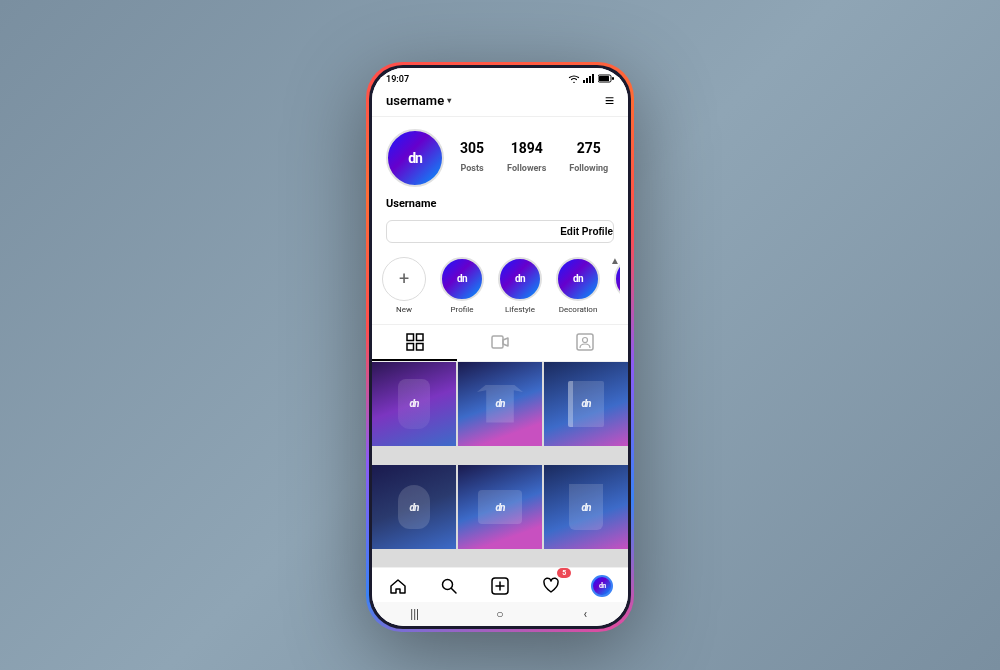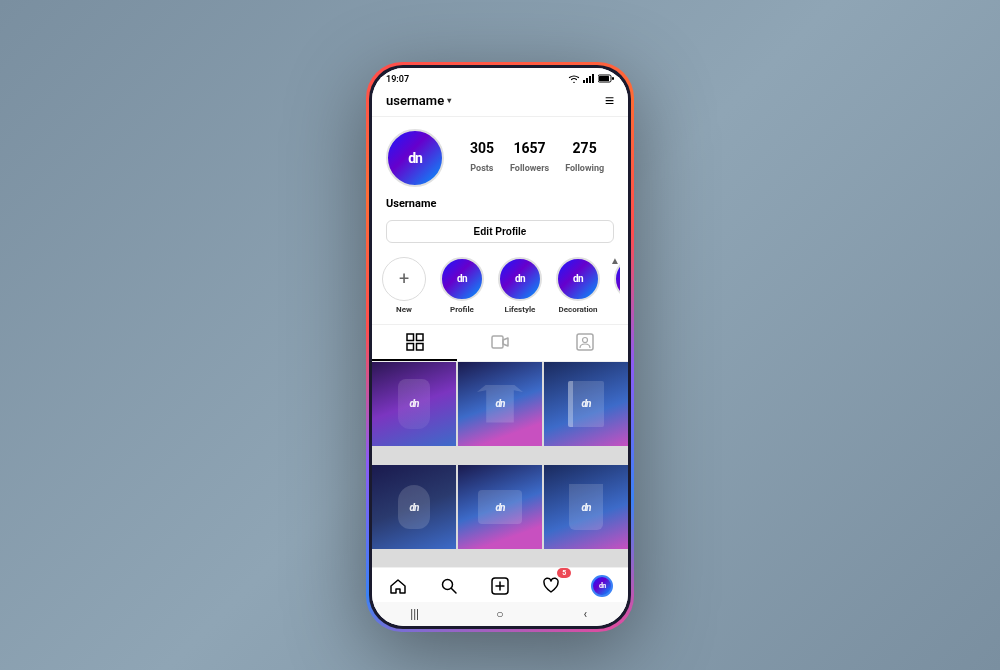--- a/index.html
+++ b/index.html
@@ -127,23 +127,22 @@
 
     .avatar-text {
       color: white;
       font-size: 14px;
       font-weight: 700;
       letter-spacing: -1px;
     }
 
     .stats-row {
       display: flex;
-      gap: 16px;
+      gap: 23px;
       flex: 1;
-      justify-content: center;
     }
 
     .stat-item {
       text-align: center;
     }
 
     .stat-number {
       font-size: 14px;
       font-weight: 700;
       color: #000;
@@ -173,21 +172,21 @@
       width: 100%;
       border: 1px solid #dbdbdb;
       background: #fff;
       border-radius: 6px;
       padding: 5px 0;
       font-size: 10px;
       font-weight: 600;
       color: #000;
       cursor: pointer;
       margin-top: 8px;
-      text-align: center;
+      text-align: right;
     }
 
     
     .highlights-section {
       padding: 6px 8px 8px;
       background: #fff;
       border-bottom: 1px solid #efefef;
       position: relative;
     }
 
@@ -235,21 +234,20 @@
       align-items: center;
       justify-content: center;
       font-size: 18px;
       color: #666;
     }
 
     .highlight-label {
       font-size: 8px;
       color: #333;
       text-align: center;
-      font-weight: bold;
     }
 
     .highlight-avatar-text {
       color: white;
       font-size: 10px;
       font-weight: 700;
       letter-spacing: -0.5px;
     }
 
     
@@ -484,21 +482,21 @@
               <div class="avatar">
                 <span class="avatar-text">dn</span>
               </div>
             </div>
             <div class="stats-row">
               <div class="stat-item">
                 <span class="stat-number">305</span>
                 <span class="stat-label">Posts</span>
               </div>
               <div class="stat-item">
-                <span class="stat-number">1657</span>
+                <span class="stat-number">1894</span>
                 <span class="stat-label">Followers</span>
               </div>
               <div class="stat-item">
                 <span class="stat-number">275</span>
                 <span class="stat-label">Following</span>
               </div>
             </div>
           </div>
           <div class="profile-name">Username</div>
           <button class="edit-profile-btn">Edit Profile</button>

